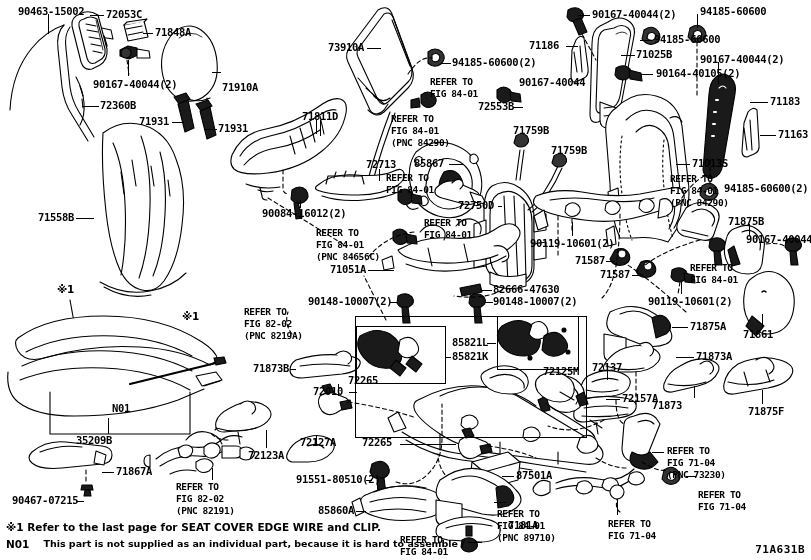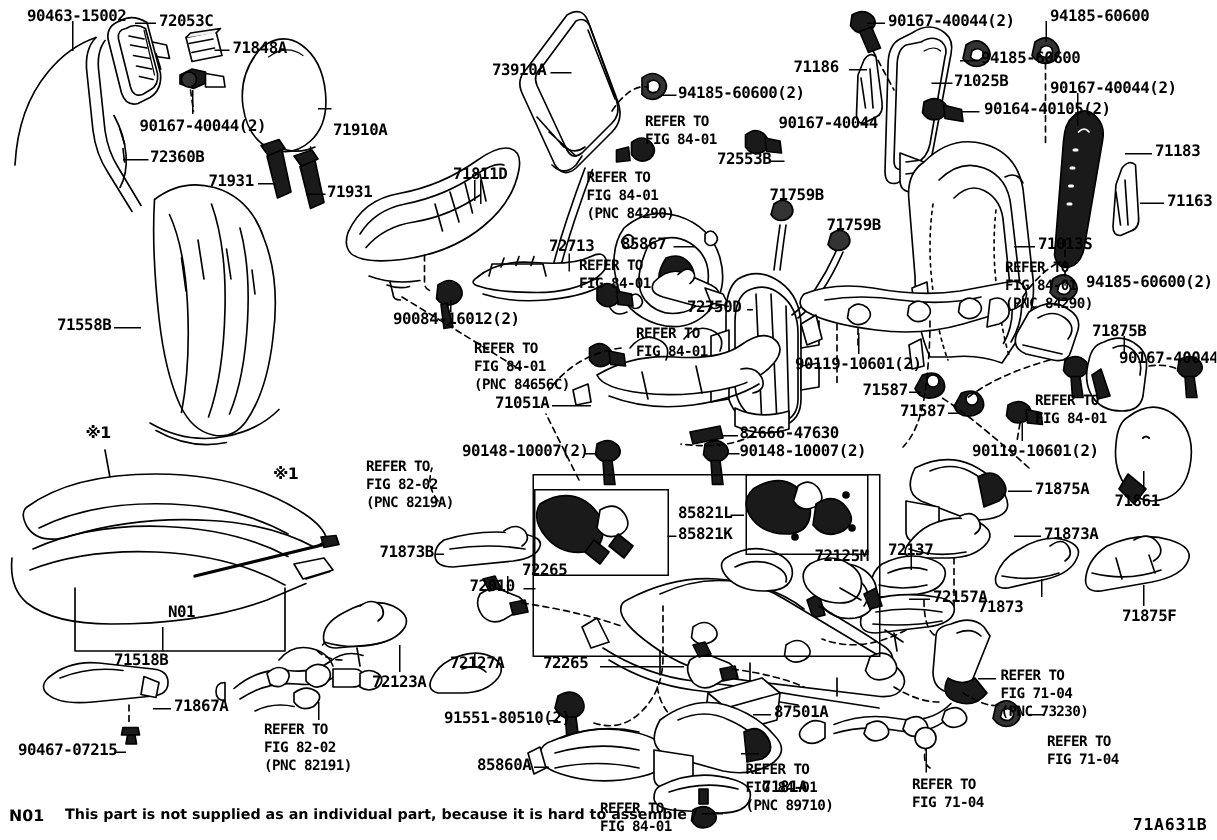--- a/index.html
+++ b/index.html
@@ -733,21 +733,21 @@
     <div class="lbl" style="left:348px;top:375px;">72265</div>
     <div class="lbl" style="left:362px;top:437px;">72265</div>
     <div class="lbl" style="left:313px;top:386px;">72010</div>
     <div class="lbl" style="left:253px;top:363px;">71873B</div>
     <div class="lbl" style="left:300px;top:437px;">72127A</div>
     <div class="lbl" style="left:248px;top:450px;">72123A</div>
     <div class="lbl" style="left:296px;top:474px;">91551-80510(2)</div>
     <div class="lbl" style="left:318px;top:505px;">85860A</div>
     <div class="lbl" style="left:516px;top:470px;">87501A</div>
     <div class="lbl" style="left:508px;top:520px;">7181A</div>
-    <div class="lbl" style="left:76px;top:435px;">71518B</div>
+    <div class="lbl" style="left:76px;top:435px;">35209B</div>
     <div class="lbl" style="left:116px;top:466px;">71867A</div>
     <div class="lbl" style="left:12px;top:495px;">90467-07215</div>
   </div>
 
   <div>
     <div class="refblk" style="left:430px;top:76px;">
       <div>REFER TO</div>
       <div>FIG 84-01</div>
     </div>
     <div class="refblk" style="left:391px;top:113px;">
@@ -808,20 +808,24 @@
     <div class="refblk" style="left:608px;top:518px;">
       <div>REFER TO</div>
       <div>FIG 71-04</div>
     </div>
   </div>
 
   <div class="lbl star" style="left:57px;top:284px;">※1</div>
   <div class="lbl star" style="left:182px;top:311px;">※1</div>
   <div class="lbl" style="left:112px;top:403px;">N01</div>
 
+  <div class="foot" style="left:6px;top:521px;">
+    <span>※1</span>
+    <span>Refer to the last page for SEAT COVER EDGE WIRE and CLIP.</span>
+  </div>
   <div class="foot" style="left:6px;top:538px;">
     <div style="display:flex;gap:14px;align-items:flex-start;">
       <span>N01</span>
       <span style="font-size:9.5px;line-height:11px;">
         <span style="display:block;">This part is not supplied as an individual part, because it is hard to assemble /</span>
       </span>
     </div>
   </div>
 
   <div class="figcode">71A631B</div>

